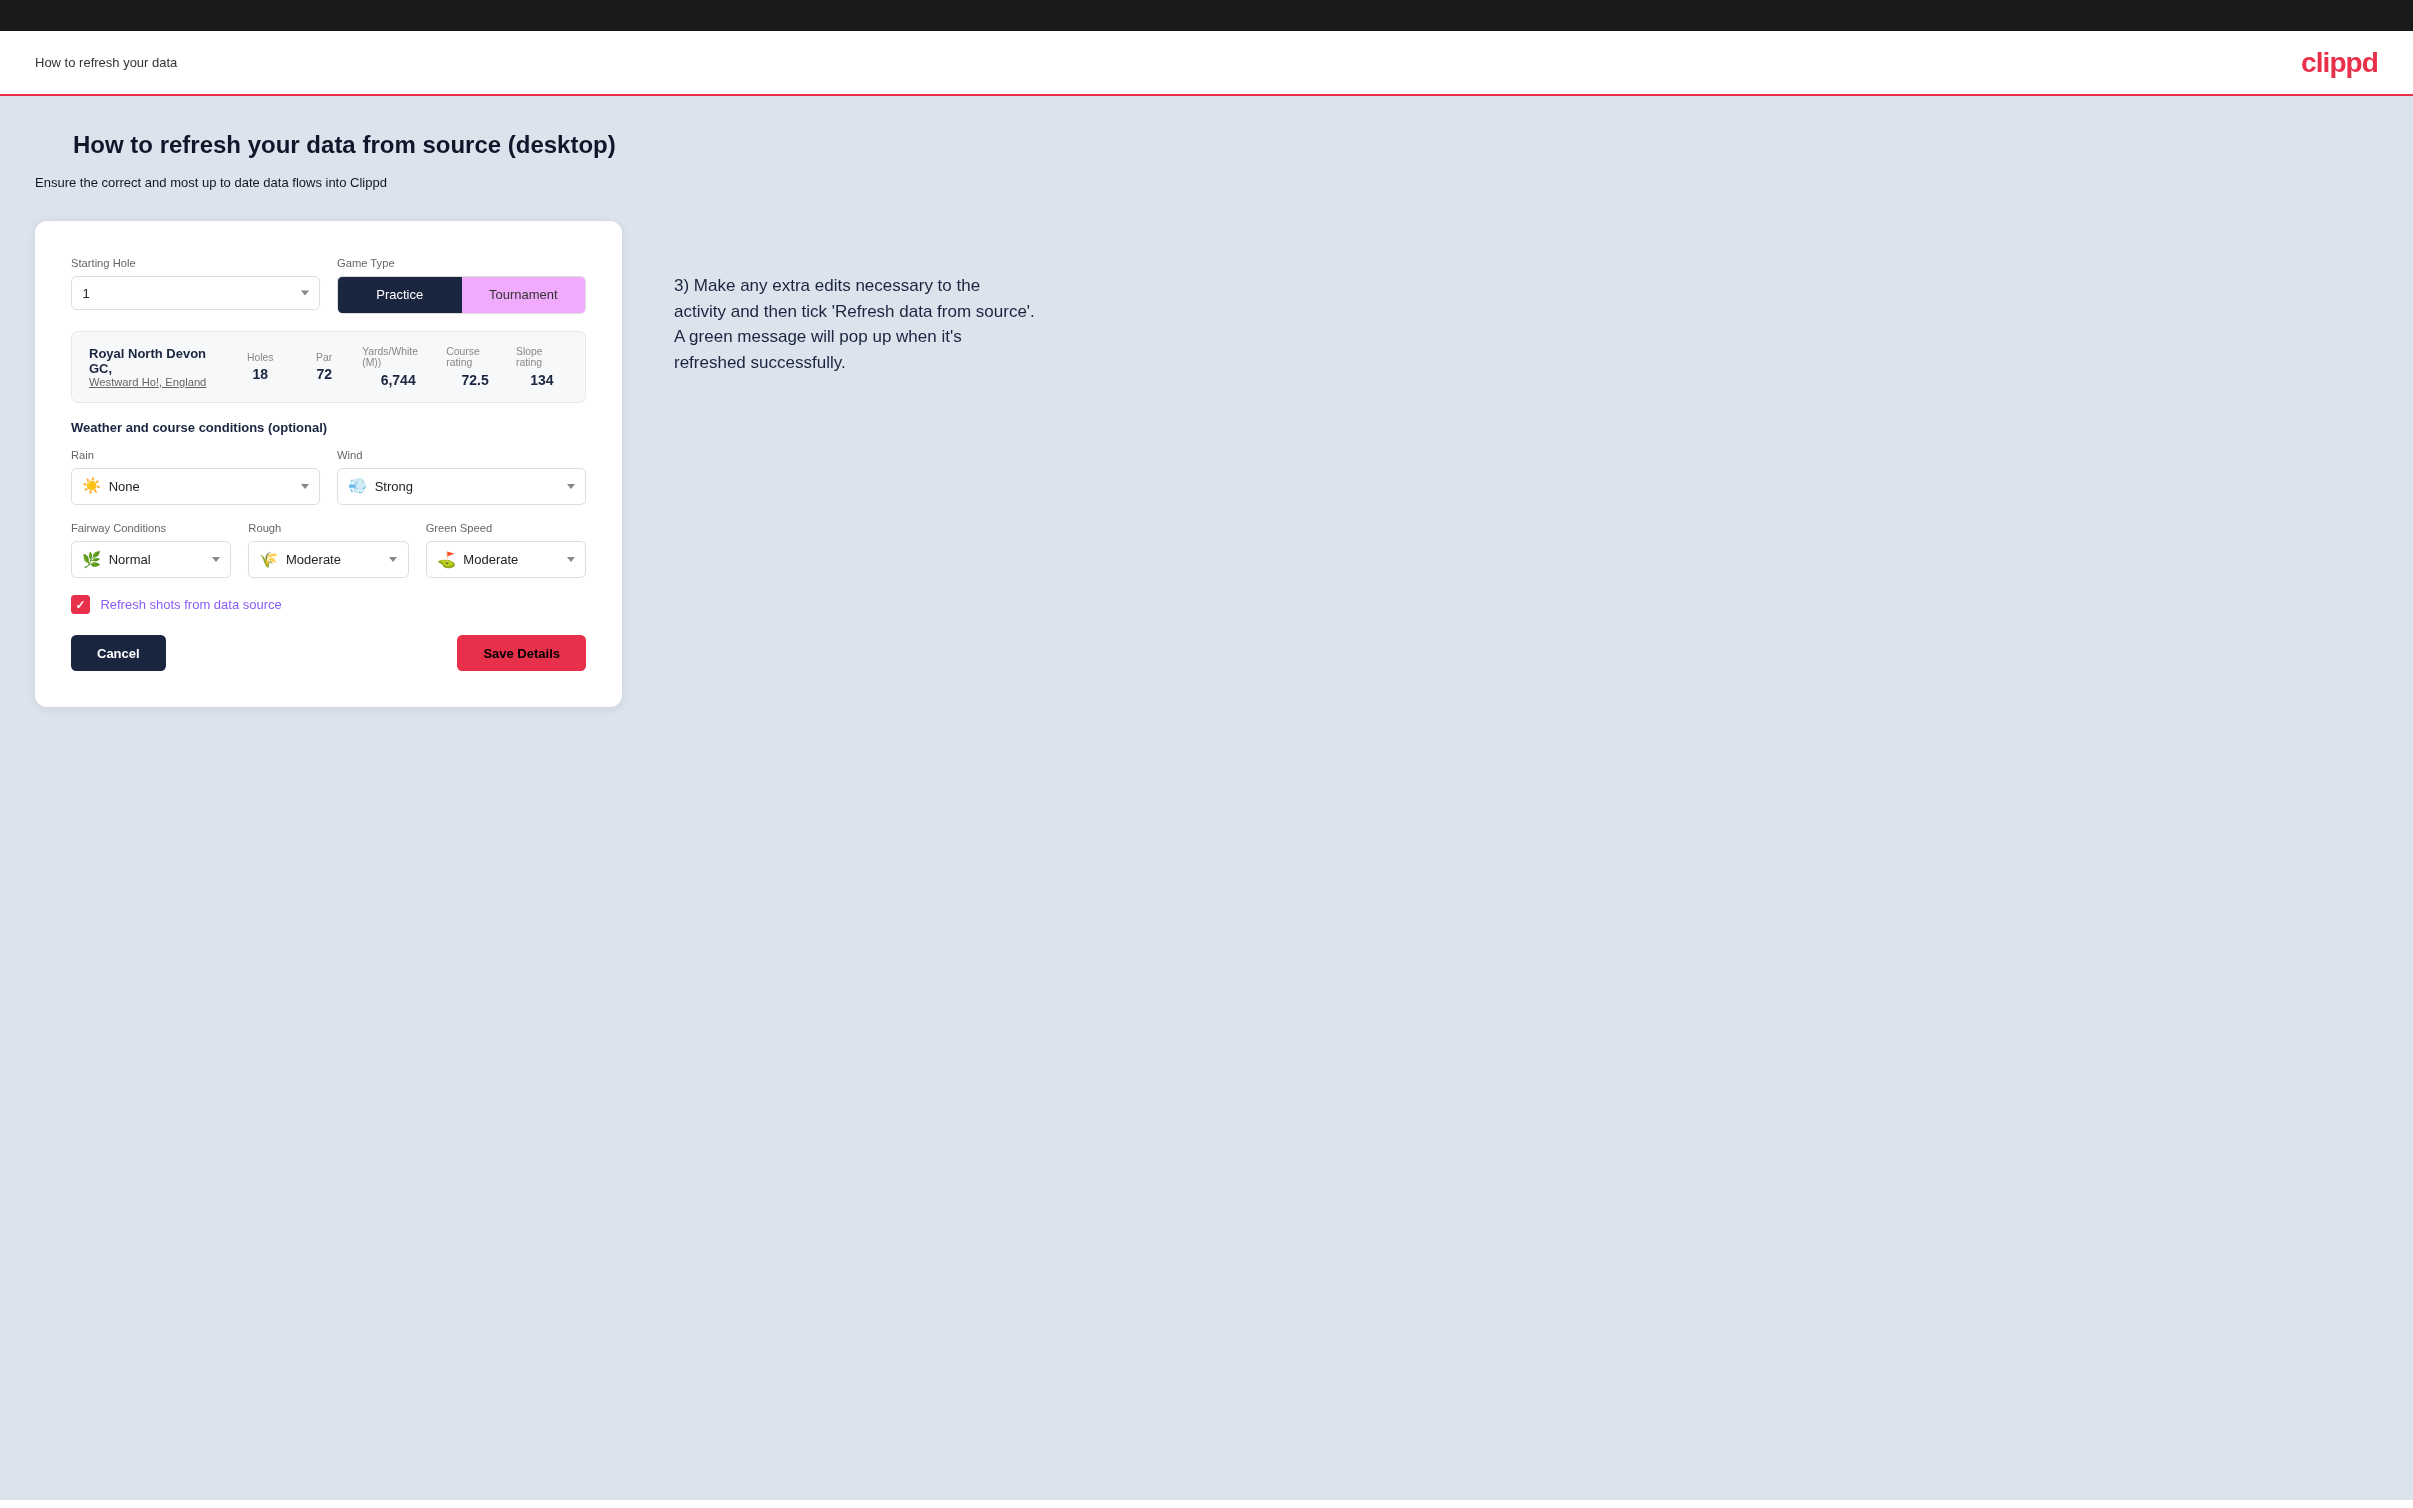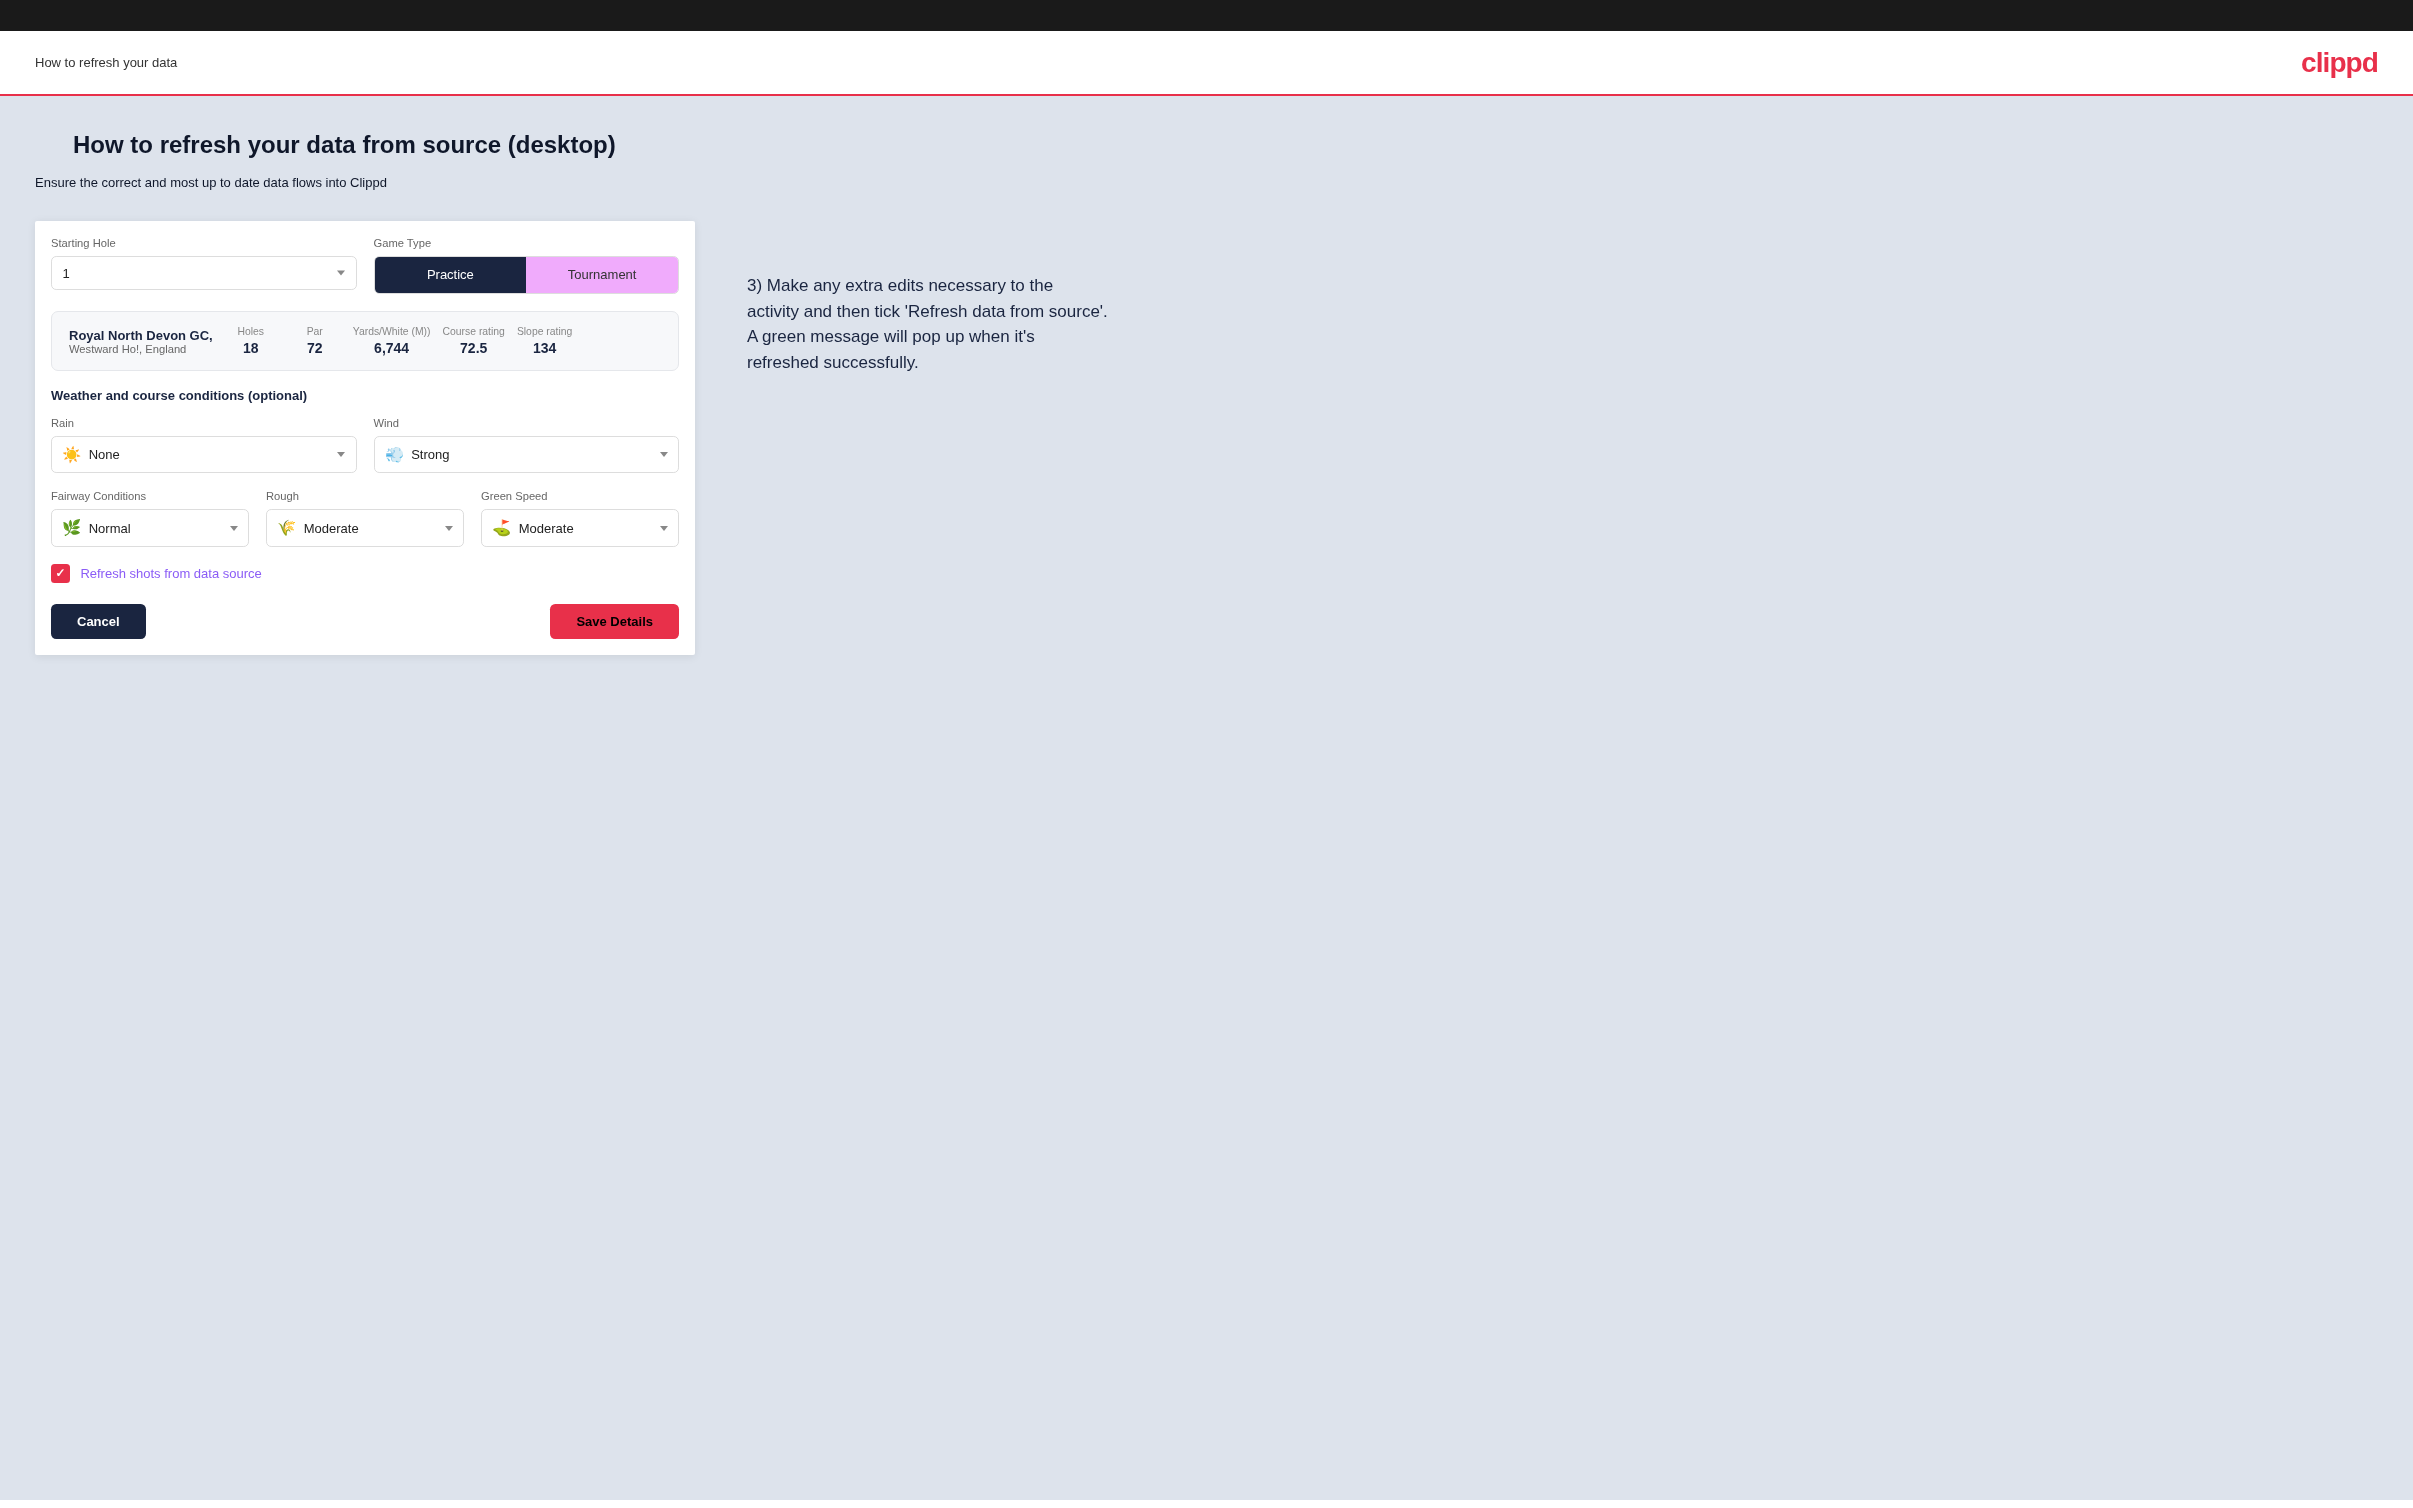--- a/index.html
+++ b/index.html
@@ -48,23 +48,23 @@
       margin-bottom: 31px;
       margin-top: 16px;
     }
     .main-layout {
       display: flex;
       gap: 52px;
       align-items: flex-start;
     }
     .form-card {
       background: #fff;
-      border-radius: 2px;
-      padding: 16px;
-      width: 660px;
+      border-radius: 12px;
+      padding: 36px;
+      width: 587px;
       box-shadow: 0 1.7px 8.6px rgba(0,0,0,0.08);
     }
     .form-row {
       display: flex;
       gap: 17px;
       margin-bottom: 17px;
     }
     .form-group {
       display: flex;
       flex-direction: column;
@@ -132,20 +132,21 @@
     }
     .course-name {
       font-size: 13px;
       font-weight: 700;
       color: #1a2540;
       flex: 1;
     }
     .course-location {
       font-size: 11.2px;
       color: #666;
+      text-decoration: underline;
     }
     .course-stat {
       display: flex;
       flex-direction: column;
       align-items: center;
       min-width: 52px;
     }
     .course-stat-label {
       font-size: 10.4px;
       color: #888;

